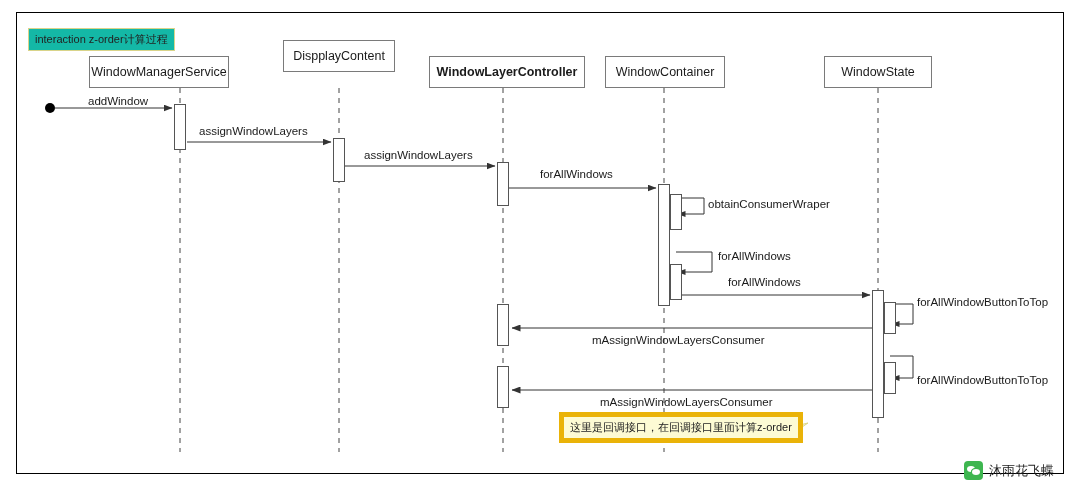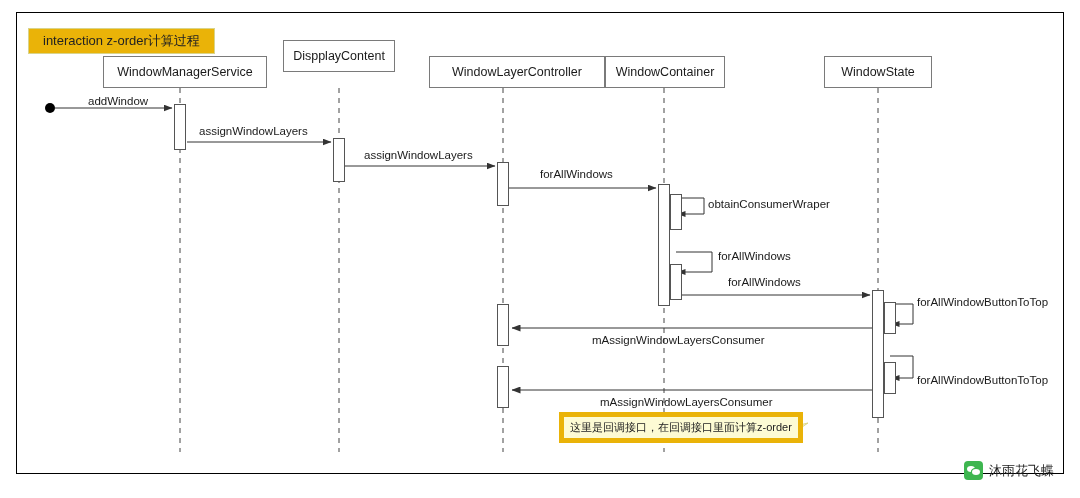--- a/index.html
+++ b/index.html
@@ -49,26 +49,26 @@
     background: #fdfbd4;
     border: 5px solid #eab308;
     box-sizing: border-box;
     font-size: 11px;
     color: #222222;
     padding: 3px 6px;
     white-space: nowrap;
   }
   .title-note {
     position: absolute;
-    background: #eab308;
+    background: #14b8a6;
     border: 1px solid #d9d48a;
     box-sizing: border-box;
-    font-size: 13px;
+    font-size: 11px;
     color: #222222;
-    padding: 3px 14px;
+    padding: 3px 6px;
     white-space: nowrap;
   }
   .msg-label {
     position: absolute;
     font-size: 11.5px;
     color: #1a1a1a;
     white-space: nowrap;
   }
   .activation {
     position: absolute;
@@ -164,23 +164,23 @@
       <path d="M890,356 L913,356 L913,378 L892,378" marker-end="url(#arrowsmall)"></path>
 
       <line x1="872" y1="390" x2="512" y2="390" marker-end="url(#arrow)"></line>
     </g>
 
     <path d="M775,431 L808,423 L790,435 z" fill="#fdfbd4" stroke="#d9d48a" stroke-width="1"></path>
   </svg>
 
   <div class="title-note" style="left:28px; top:28px;">interaction z-order计算过程</div>
 
-  <div class="lifeline-box" style="left:103px; top:56px; width:164px;">WindowManagerService</div>
+  <div class="lifeline-box" style="left:89px; top:56px; width:140px;">WindowManagerService</div>
   <div class="lifeline-box" style="left:283px; top:40px; width:112px;">DispplayContent</div>
-  <div class="lifeline-box" style="left:429px; top:56px; width:176px;">WindowLayerController</div>
+  <div class="lifeline-box" style="left:429px; top:56px; width:156px;font-weight:bold;">WindowLayerController</div>
   <div class="lifeline-box" style="left:605px; top:56px; width:120px;">WindowContainer</div>
   <div class="lifeline-box" style="left:824px; top:56px; width:108px;">WindowState</div>
 
   <div class="activation" style="left:174px; top:104px; height:46px;"></div>
   <div class="activation" style="left:333px; top:138px; height:44px;"></div>
   <div class="activation" style="left:497px; top:162px; height:44px;"></div>
   <div class="activation" style="left:497px; top:304px; height:42px;"></div>
   <div class="activation" style="left:497px; top:366px; height:42px;"></div>
   <div class="activation" style="left:658px; top:184px; height:122px;"></div>
   <div class="activation" style="left:670px; top:194px; height:36px;"></div>

